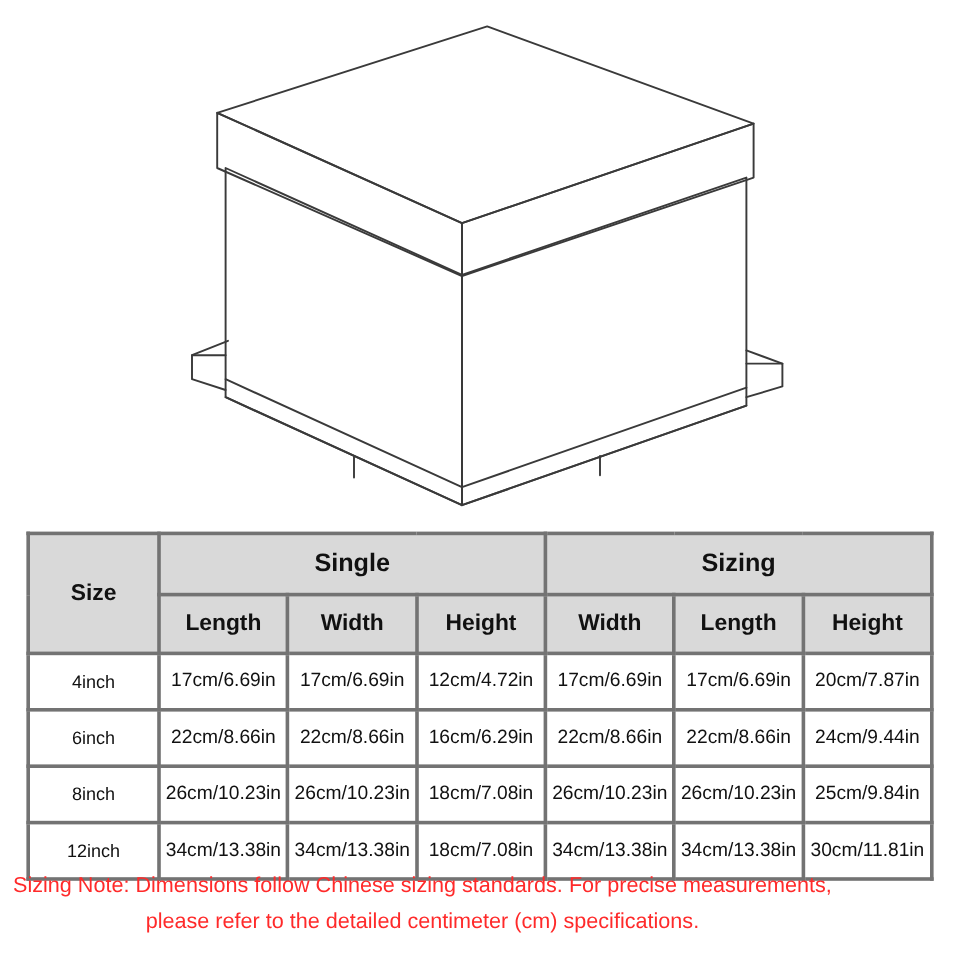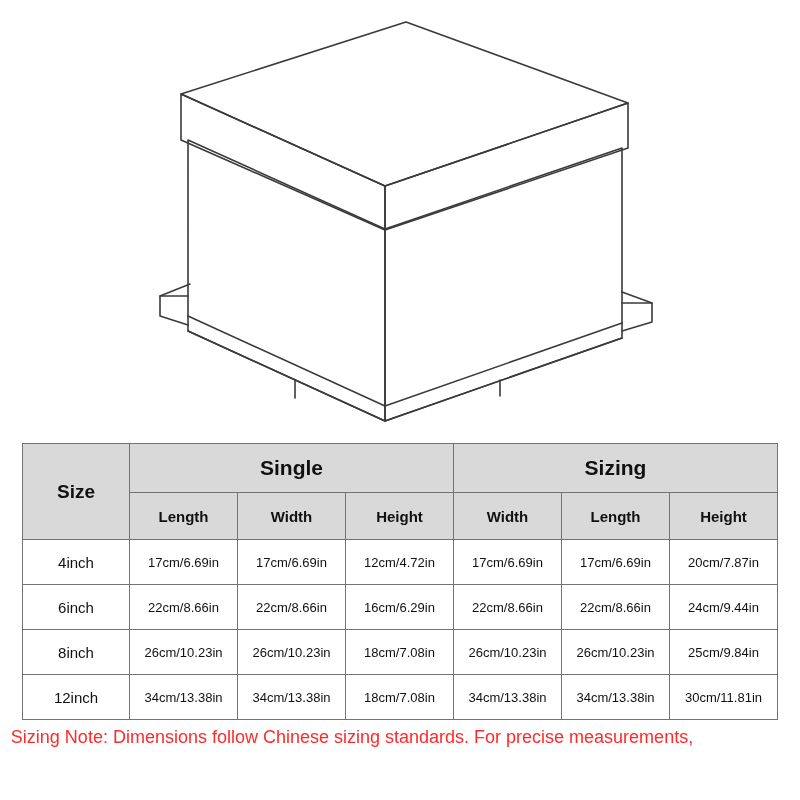--- a/index.html
+++ b/index.html
@@ -36,46 +36,46 @@
     top: 443px;
     width: 756px;
   }
   table.size-table {
     border-collapse: collapse;
     width: 756px;
     table-layout: fixed;
   }
   table.size-table th,
   table.size-table td {
-    border: 1px solid #737373;
+    border: 3px solid #737373;
     text-align: center;
     vertical-align: middle;
     color: #111111;
   }
   table.size-table thead th {
     background: #d9d9d9;
     font-weight: bold;
   }
   th.size-head {
     width: 104px;
     font-size: 19px;
     margin-top: 24px;
   }
   th.group-head {
     font-size: 21px;
     height: 46px;
   }
   th.sub-head {
-    font-size: 15px;
+    font-size: 19px;
     height: 44px;
   }
   table.size-table tbody td {
     background: #ffffff;
     height: 42px;
-    font-size: 13px;
+    font-size: 16px;
     font-weight: normal;
   }
   table.size-table tbody td.row-label {
     font-size: 15px;
     margin-top: 16px;
   }
 
   
   .note {
     position: absolute;
@@ -179,15 +179,16 @@
           <td>34cm/13.38in</td>
           <td>34cm/13.38in</td>
           <td>30cm/11.81in</td>
         </tr>
       </tbody>
     </table>
   </div>
 
   <div class="note">
     <span class="note-line">Sizing Note: Dimensions follow Chinese sizing standards. For precise measurements,</span>
+    <span class="note-line">please refer to the detailed centimeter (cm) specifications.</span>
   </div>
 
 </div>
 
 </body></html>

